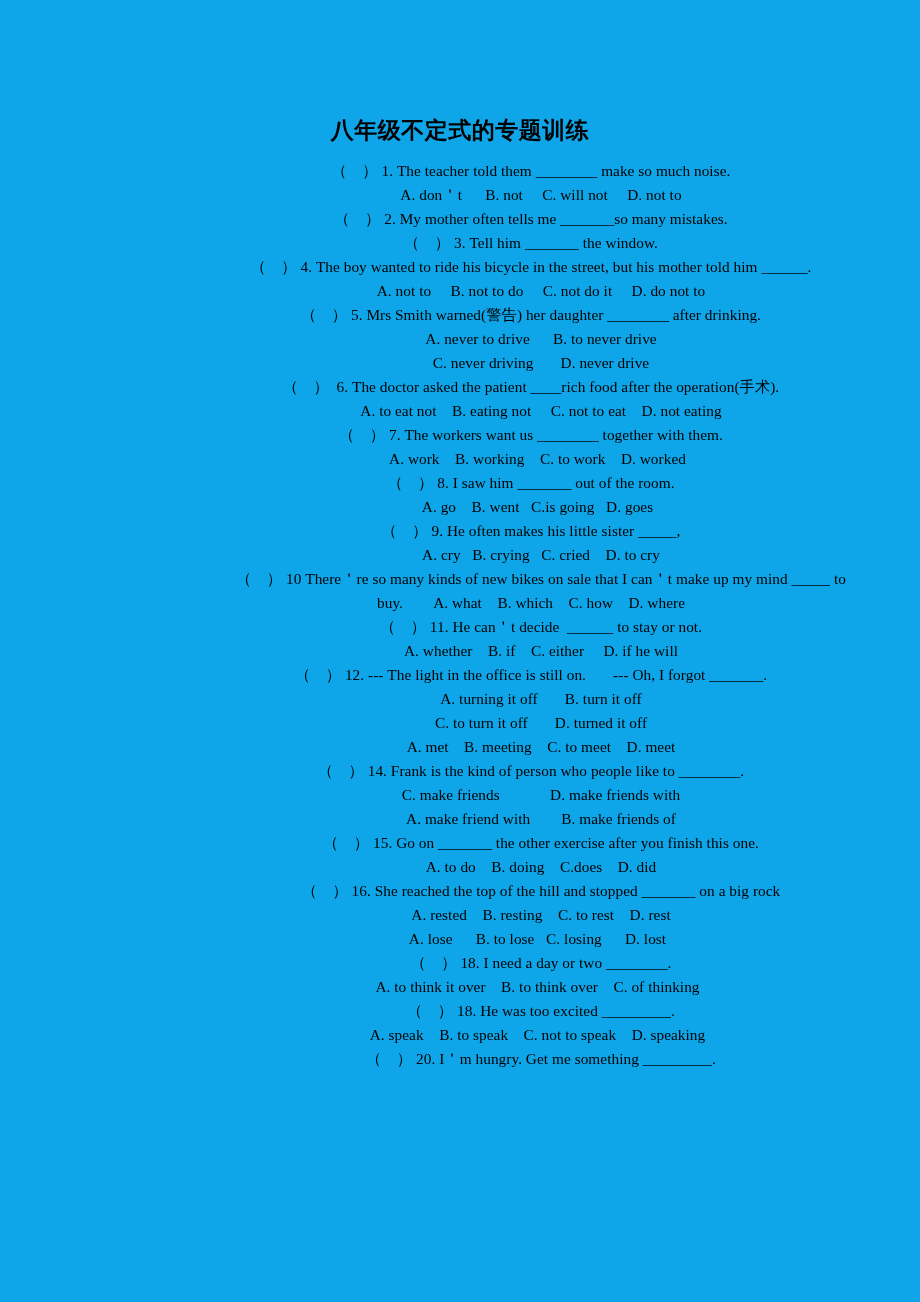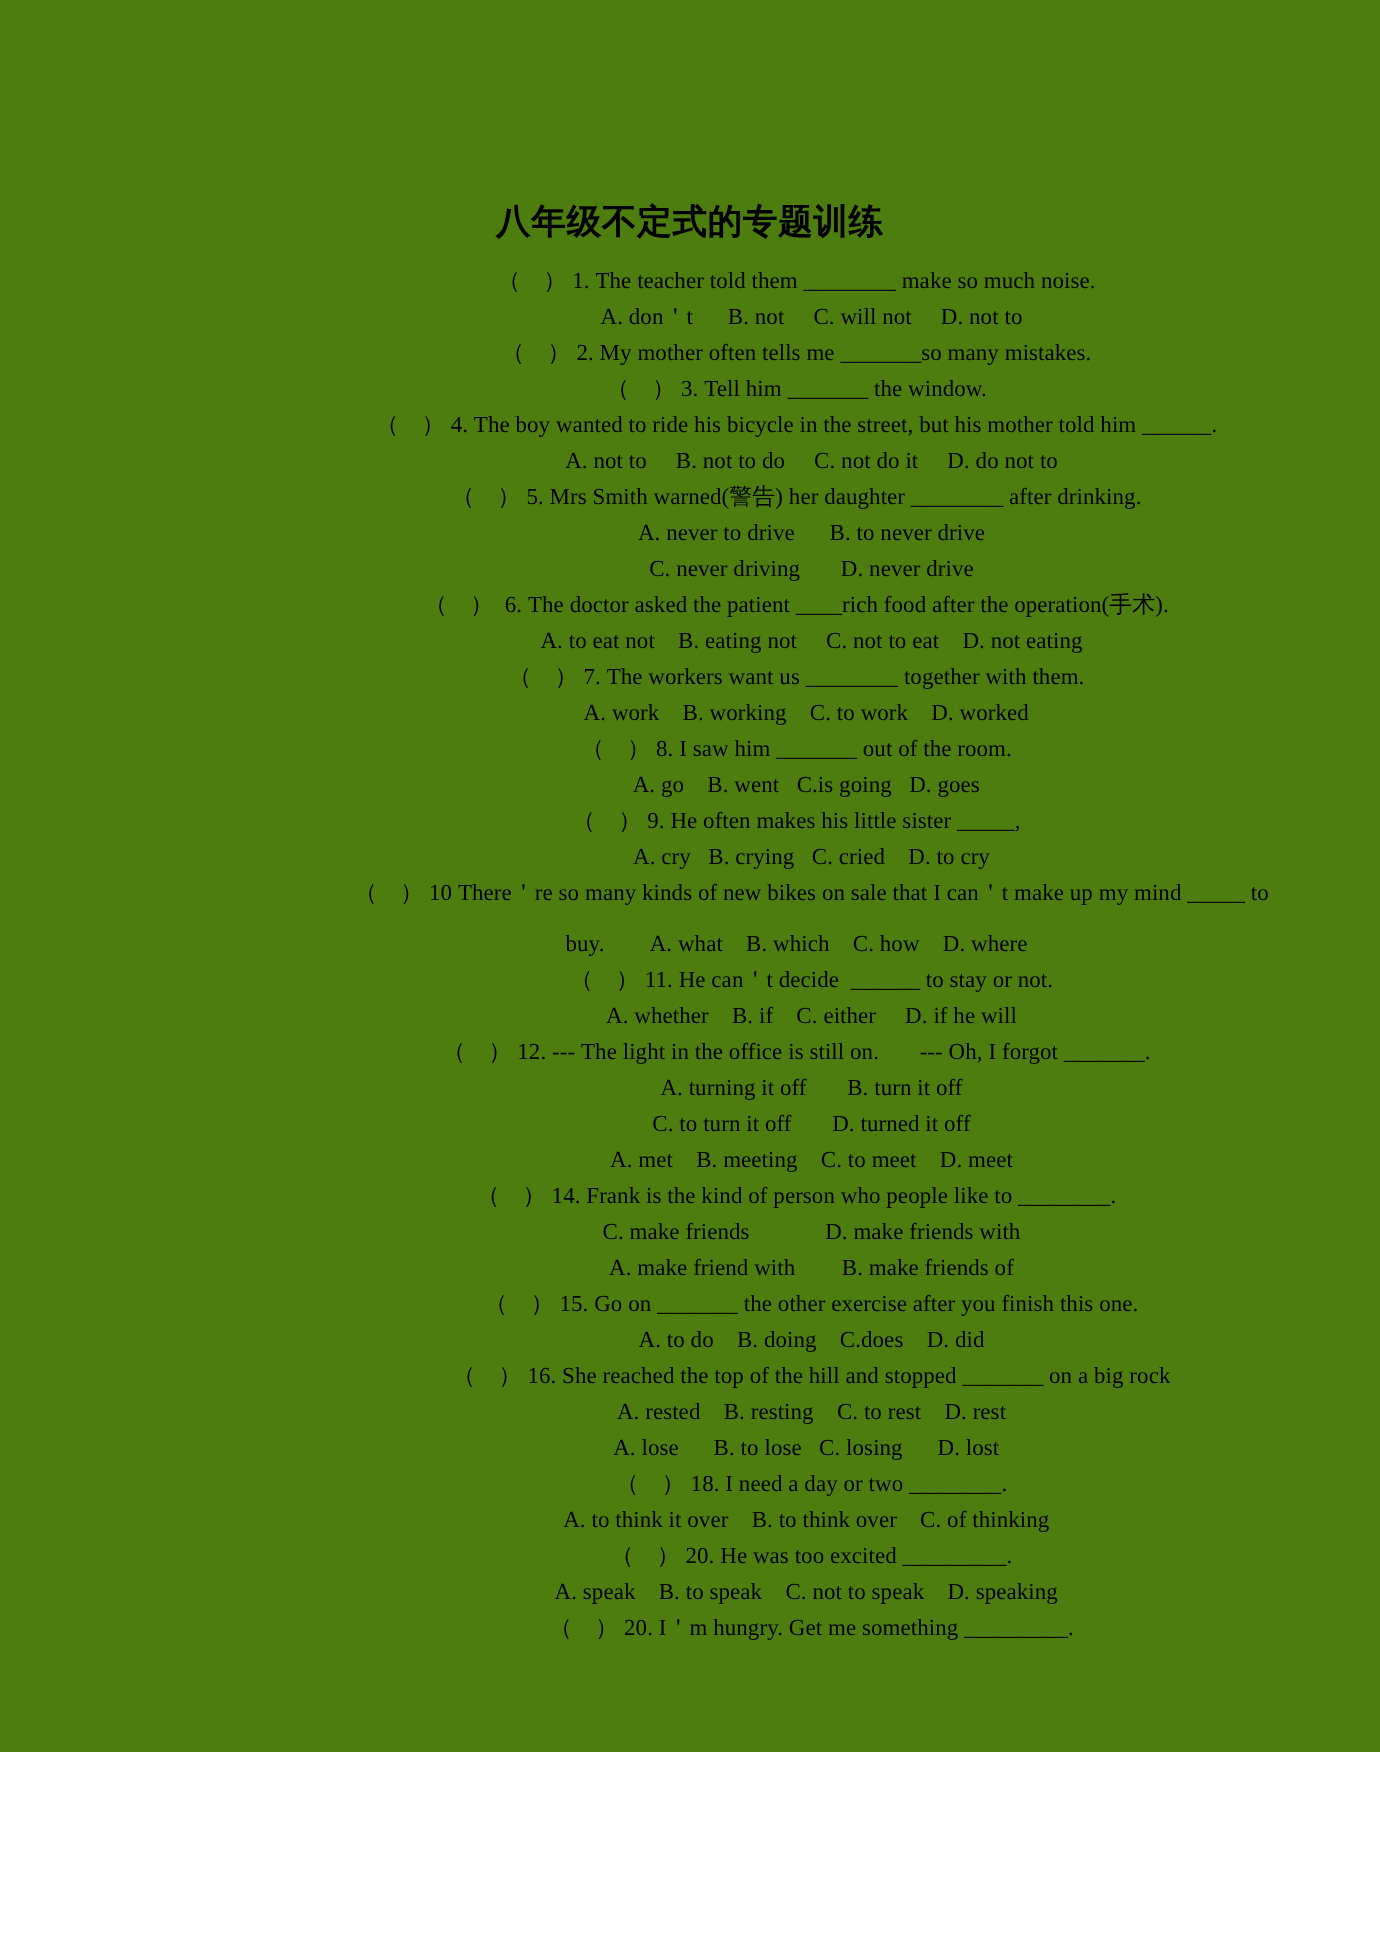--- a/index.html
+++ b/index.html
@@ -11,24 +11,24 @@
   body {
     width: 920px;
     height: 1302px;
     font-family: "Liberation Serif", "DejaVu Serif", serif;
     color: #000000;
     overflow: hidden;
     position: relative;
   }
   .page {
     width: 920px;
-    height: 1168px;
+    height: 1302px;
     position: relative;
-    background: #4d7c0f;
-    padding: 17px;
+    background: #0ea5e9;
+    padding: 0;
   }
   .doc-title {
     text-align: center;
     font-size: 23px;
     font-weight: bold;
     letter-spacing: 0.5px;
     margin: 0;
     padding-top: 116px;
     line-height: 30px;
     font-family: "Liberation Serif", "DejaVu Serif", serif;
@@ -44,21 +44,21 @@
     white-space: pre;
     padding-left: 142px;
     margin: 0;
     letter-spacing: 0.05px;
   }
   .qline.opt {
     
   }
   .qline.ind1 { padding-left: 150px; margin-left: 12px; }
   .qline.ind2 { padding-left: 155px; }
-  .qline.wrapline { padding-left: 142px; margin-top: 10px; }
+  .qline.wrapline { padding-left: 142px; }
 </style>
 </head>
 <body>
 
 <div class="page">
 
   <h1 class="doc-title">八年级不定式的专题训练</h1>
 
   <div class="body-block" id="lines-root">
   <div class="qline ">（　） 1. The teacher told them ________ make so much noise.</div>
@@ -89,18 +89,18 @@
       <div class="qline ">（　） 14. Frank is the kind of person who people like to ________.</div>
       <div class="qline ind1 opt">C. make friends             D. make friends with</div>
       <div class="qline ind1 opt">A. make friend with        B. make friends of</div>
       <div class="qline ind1">（　） 15. Go on _______ the other exercise after you finish this one.</div>
       <div class="qline ind1 opt">A. to do    B. doing    C.does    D. did</div>
       <div class="qline ind1">（　） 16. She reached the top of the hill and stopped _______ on a big rock</div>
       <div class="qline ind1 opt">A. rested    B. resting    C. to rest    D. rest</div>
       <div class="qline ind2 opt">A. lose      B. to lose   C. losing      D. lost</div>
       <div class="qline ind1">（　） 18. I need a day or two ________.</div>
       <div class="qline ind2 opt">A. to think it over    B. to think over    C. of thinking</div>
-      <div class="qline ind1">（　） 20. He was too excited _________.</div>
+      <div class="qline ind1">（　） 18. He was too excited _________.</div>
       <div class="qline ind2 opt">A. speak    B. to speak    C. not to speak    D. speaking</div>
       <div class="qline ind1">（　） 20. I＇m hungry. Get me something _________.</div>
     </div>
 
 </div>
 
 </body></html>

